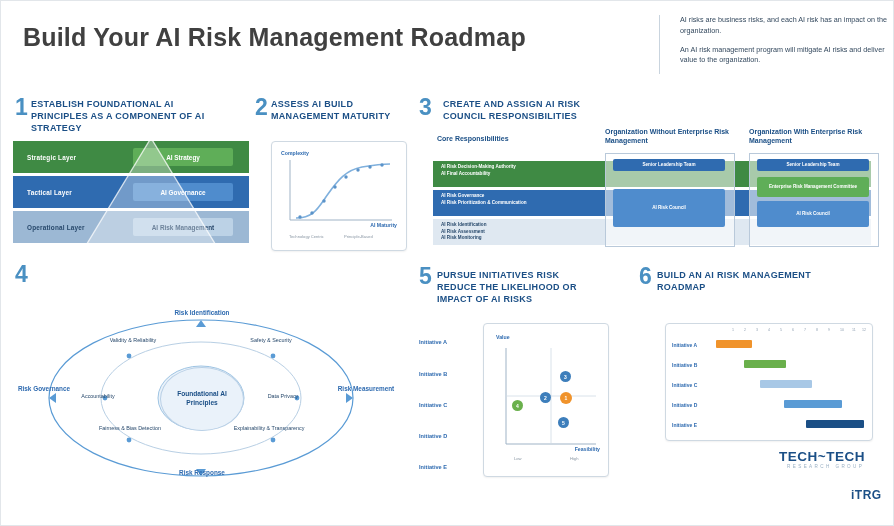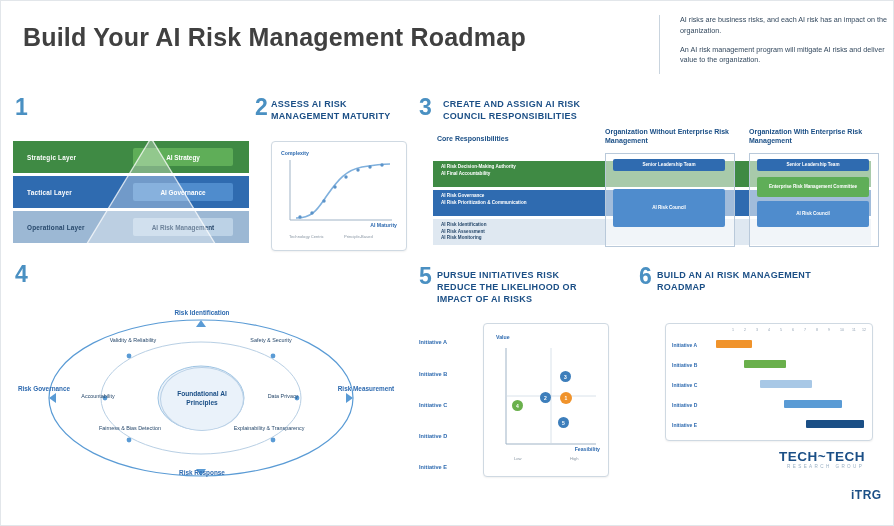--- a/index.html
+++ b/index.html
@@ -71,23 +71,24 @@
 
 <div id="page">
 
   <div class="hdr-title">Build Your AI Risk Management Roadmap</div>
   <div class="hdr-note">
     <p>AI risks are business risks, and each AI risk has an impact on the organization.</p>
     <p>An AI risk management program will mitigate AI risks and deliver value to the organization.</p>
   </div>
 
   <div class="step-num" style="left:14px;top:95px;">1</div>
+  <div class="step-ttl" style="left:30px;top:97px;width:190px;">ESTABLISH FOUNDATIONAL AI PRINCIPLES AS A COMPONENT OF AI STRATEGY</div>
 
   <div class="step-num" style="left:254px;top:95px;">2</div>
-  <div class="step-ttl" style="left:270px;top:97px;width:140px;">ASSESS AI RISK MANAGEMENT MATURITY</div>
+  <div class="step-ttl" style="left:270px;top:97px;width:140px;">ASSESS AI BUILD MANAGEMENT MATURITY</div>
 
   <div class="step-num" style="left:418px;top:95px;">3</div>
   <div class="step-ttl" style="left:442px;top:97px;width:175px;">CREATE AND ASSIGN AI RISK COUNCIL RESPONSIBILITIES</div>
 
   <div class="step-num" style="left:14px;top:262px;">4</div>
 
   <div class="step-num" style="left:418px;top:264px;">5</div>
   <div class="step-ttl" style="left:436px;top:268px;width:150px;">PURSUE INITIATIVES RISK REDUCE THE LIKELIHOOD OR IMPACT OF AI RISKS</div>
 
   <div class="step-num" style="left:638px;top:264px;">6</div>

